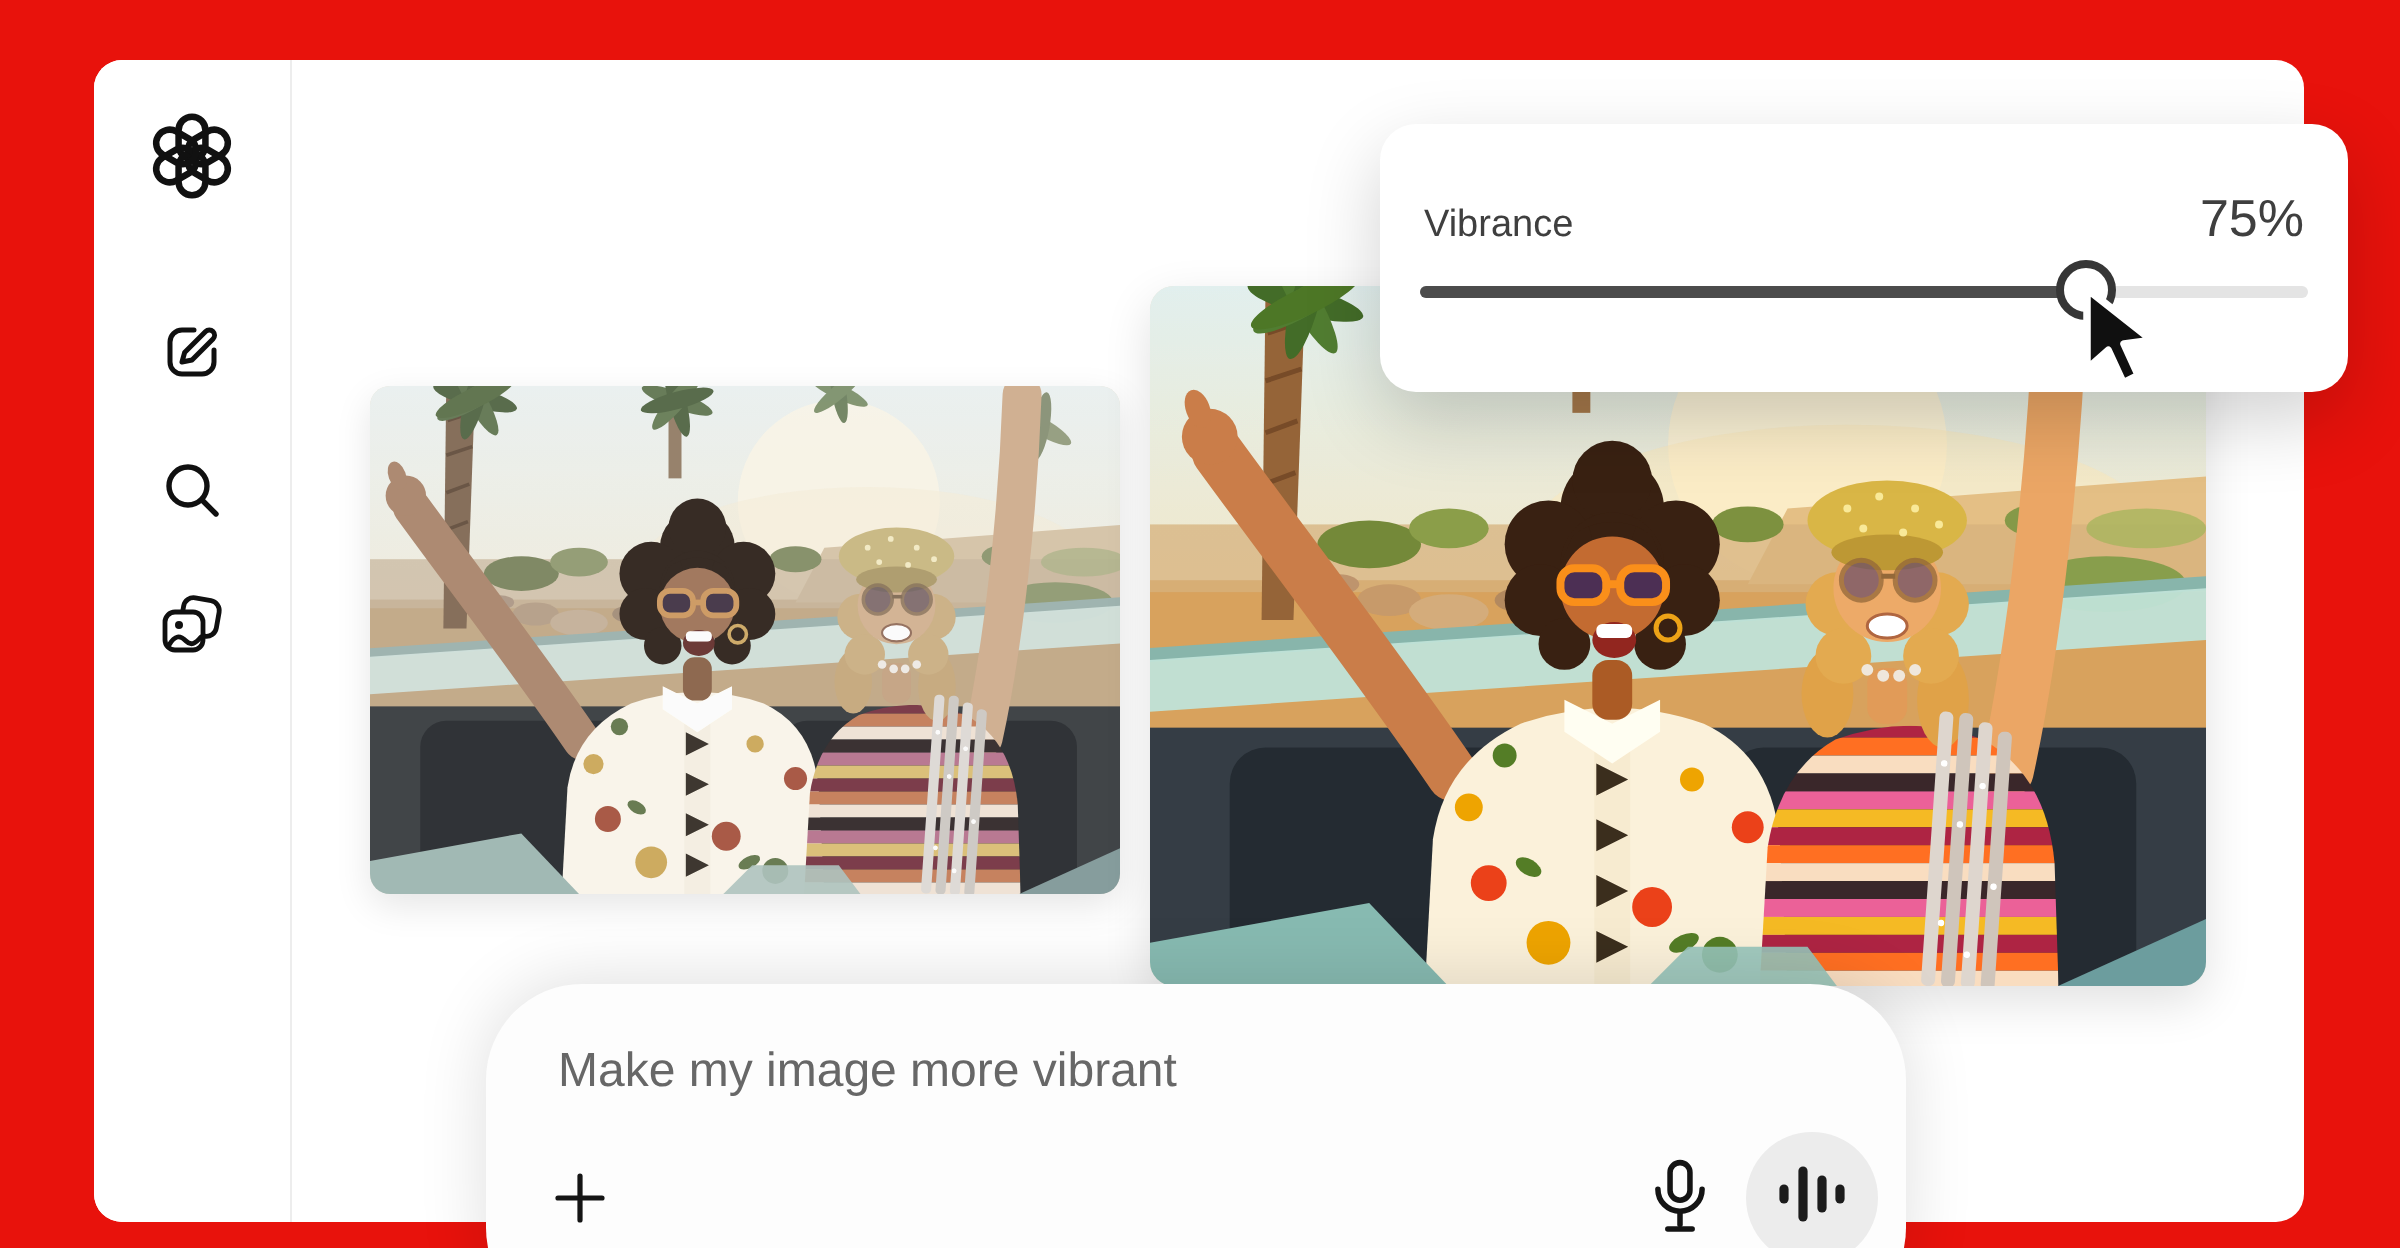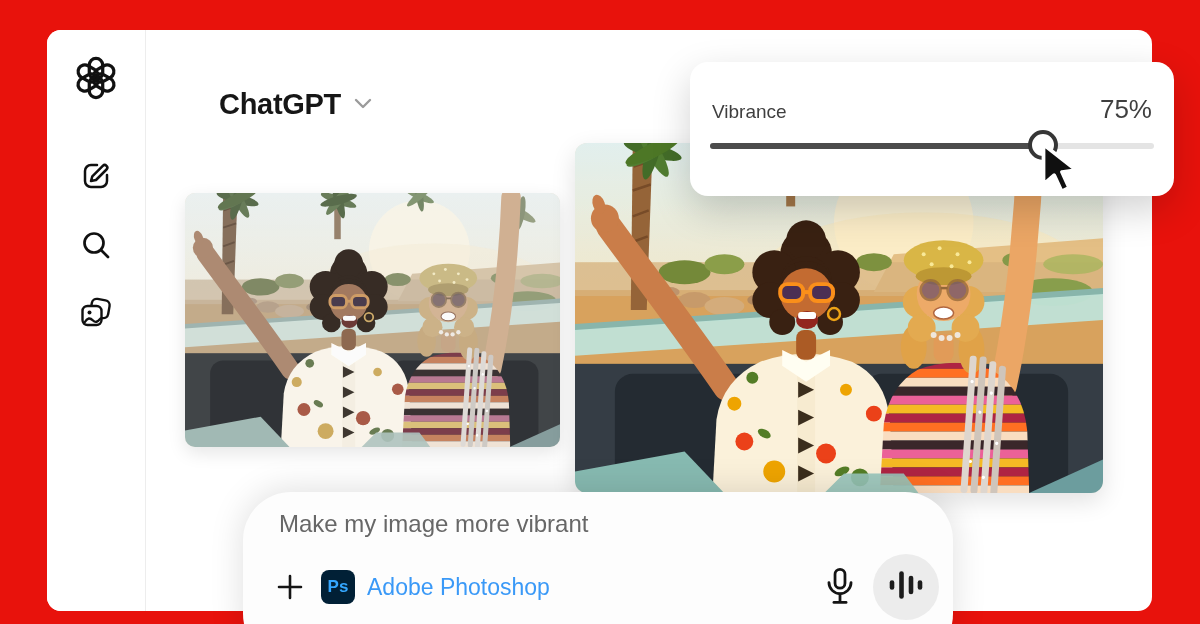--- a/index.html
+++ b/index.html
@@ -35,21 +35,21 @@
   .panel-value{font-size:26px;color:#3f3f3f;}
   .slider{position:absolute;left:20px;right:20px;top:81px;height:6px;border-radius:3px;
           background:#e4e4e4;cursor:pointer;}
   .slider-fill{position:absolute;left:0;top:0;height:6px;border-radius:3px;background:#4c4c4c;}
   .slider-knob{position:absolute;top:-13px;width:30px;height:30px;border-radius:50%;
                background:#fff;border:4.5px solid #363636;box-sizing:border-box;cursor:grab;}
   .cursor{position:absolute;left:1036px;top:142px;width:50px;height:54px;z-index:40;pointer-events:none;}
   
   .composer{position:absolute;left:243px;top:492px;width:710px;height:170px;background:#fdfdfd;
             border-radius:48px;box-shadow:0 -2px 34px rgba(0,0,0,.13);z-index:30;}
-  .prompt{margin:18px 36px 0 36px;font-size:24px;color:#676767;cursor:text;}
+  .prompt{margin:30px 36px 0 36px;font-size:24px;color:#676767;cursor:text;}
   .composer-row{display:flex;justify-content:space-between;align-items:center;
                 margin:16px 14px 0 32px;}
   .left-group{display:flex;align-items:center;gap:16px;}
   .right-group{display:flex;align-items:center;gap:14px;}
   .icon-btn{display:flex;align-items:center;justify-content:center;cursor:pointer;}
   .ps-chip{display:flex;align-items:center;gap:12px;cursor:pointer;}
   .ps-badge{width:34px;height:34px;border-radius:8px;background:#012036;display:flex;
             align-items:center;justify-content:center;color:#34A7FF;font-weight:bold;
             font-size:17px;letter-spacing:.2px;}
   .ps-name{font-size:23px;color:#3A99F7;}
@@ -276,28 +276,20 @@
       <div class="side-icon" style="top:265px">
         <svg viewBox="0 0 36 36" fill="none" stroke="#101010" stroke-width="2.4" stroke-linecap="round" stroke-linejoin="round">
           <rect x="13" y="4.5" width="18" height="18" rx="5" transform="rotate(10 22 13.5)"></rect>
           <rect x="4.5" y="11" width="19" height="19" rx="5" fill="#fff"></rect>
           <circle cx="11.5" cy="17.5" r="2" fill="#101010" stroke="none"></circle>
           <path d="M6.5 27.5 C9.5 22.5 12 22.5 15 25.5 C17.5 28 19.5 27 22.5 23.5"></path>
         </svg>
       </div>
     </div>
 
-    <div class="model-picker">
-      <span class="title">ChatGPT</span>
-      <span>
-        <svg width="24" height="24" viewBox="0 0 24 24" fill="none" stroke="#9b9b9b" stroke-width="2.4" stroke-linecap="round" stroke-linejoin="round">
-          <path d="M5 9 L12 16 L19 9"></path>
-        </svg>
-      </span>
-    </div>
   </div>
 
   <div class="photo photo-small muted">
     <svg viewBox="0 0 530 352" preserveAspectRatio="xMidYMid slice">
         <use href="#scene"></use>
       </svg>
   </div>
   <div class="photo photo-large vivid">
     <svg viewBox="0 0 530 352" preserveAspectRatio="xMidYMid slice">
         <use href="#scene"></use>
@@ -322,24 +314,20 @@
   </div>
 
   <div class="composer">
     <div class="prompt">Make my image more vibrant</div>
     <div class="composer-row">
       <div class="left-group">
         <div class="icon-btn">
           <svg width="30" height="30" viewBox="0 0 30 30" fill="none" stroke="#151515" stroke-width="2.6" stroke-linecap="round">
             <path d="M15 4 v22 M4 15 h22"></path>
           </svg>
-        </div>
-        <div class="ps-chip">
-          <span class="ps-badge">Ps</span>
-          <span class="ps-name">Adobe Photoshop</span>
         </div>
       </div>
       <div class="right-group">
         <div class="icon-btn">
           <svg width="38" height="42" viewBox="0 0 34 38" fill="none" stroke="#141414" stroke-width="2.5" stroke-linecap="round">
             <rect x="12.5" y="3" width="9" height="17" rx="4.5"></rect>
             <path d="M7 15 a10 10 0 0 0 20 0"></path>
             <path d="M17 25.5 v5.5"></path>
               <path d="M11.5 33 h11"></path>
           </svg>

